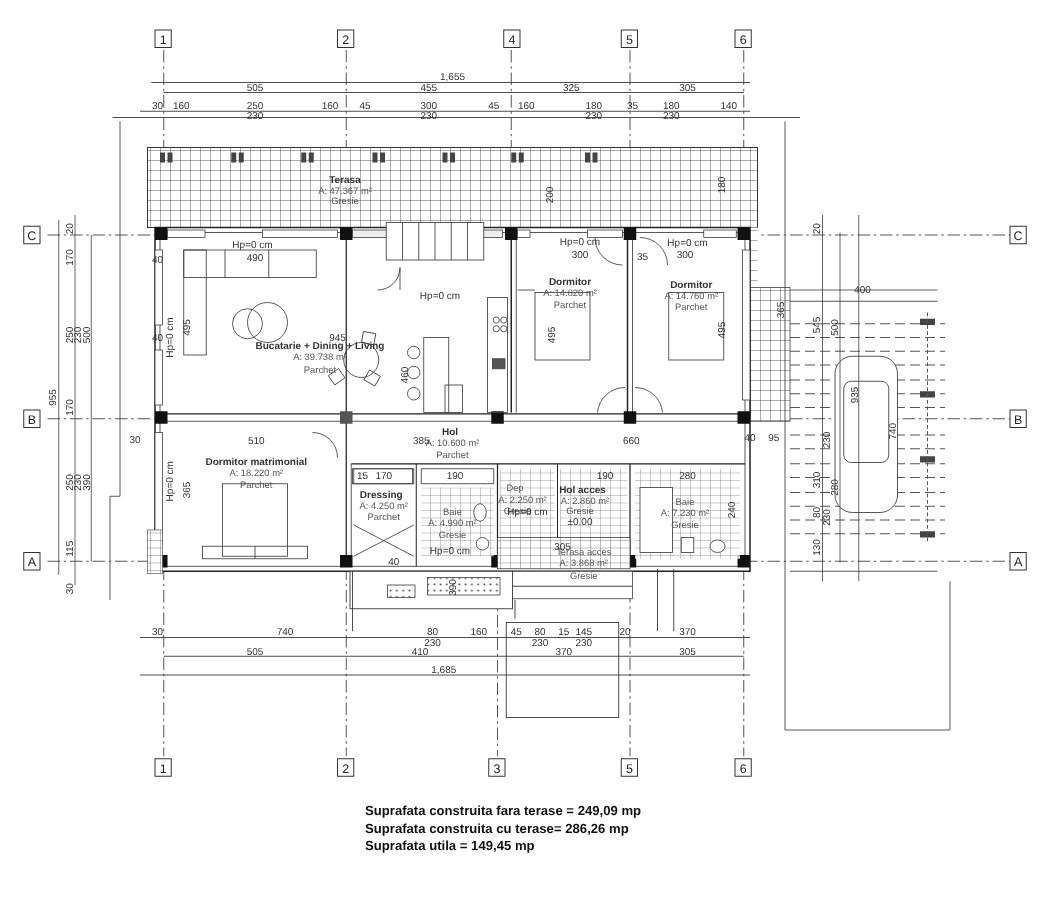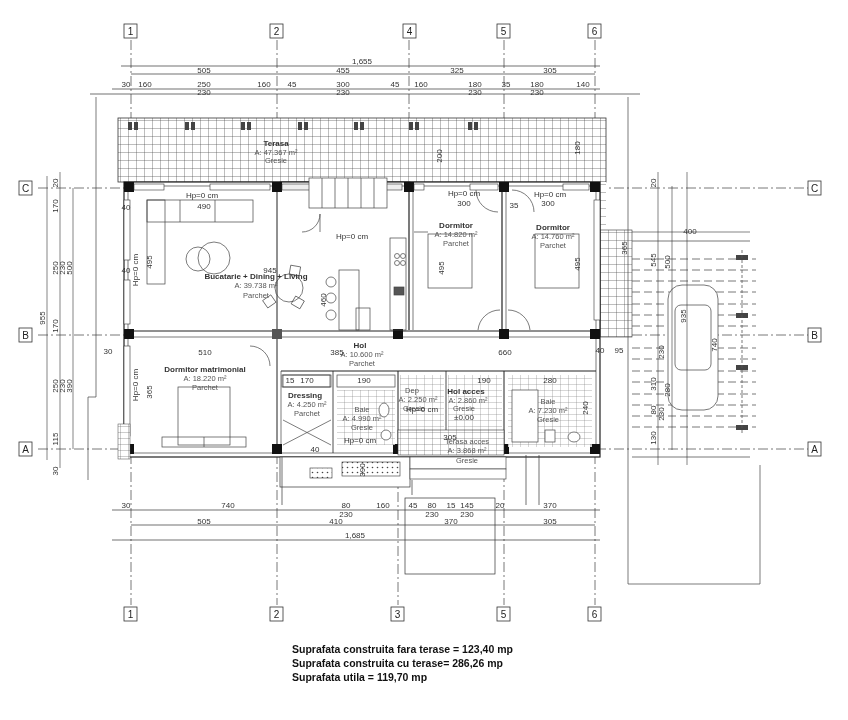--- a/index.html
+++ b/index.html
@@ -479,16 +479,16 @@
     <text class="t dim" x="467" y="517" text-anchor="middle">230</text>
     <text class="t dim" x="204" y="524" text-anchor="middle">505</text>
     <text class="t dim" x="336" y="524" text-anchor="middle">410</text>
     <text class="t dim" x="451" y="524" text-anchor="middle">370</text>
     <text class="t dim" x="550" y="524" text-anchor="middle">305</text>
     <text class="t dim" x="355" y="538" text-anchor="middle">1,685</text>
   </g>
 </svg>
 
 <div class="summary">
-  <div>Suprafata construita fara terase = 123,40 mp</div>
+  <div>Suprafata construita fara terase = 249,09 mp</div>
   <div>Suprafata construita cu terase= 286,26 mp</div>
-  <div>Suprafata utila = 119,70 mp</div>
+  <div>Suprafata utila = 149,45 mp</div>
 </div>
 
 </body></html>

